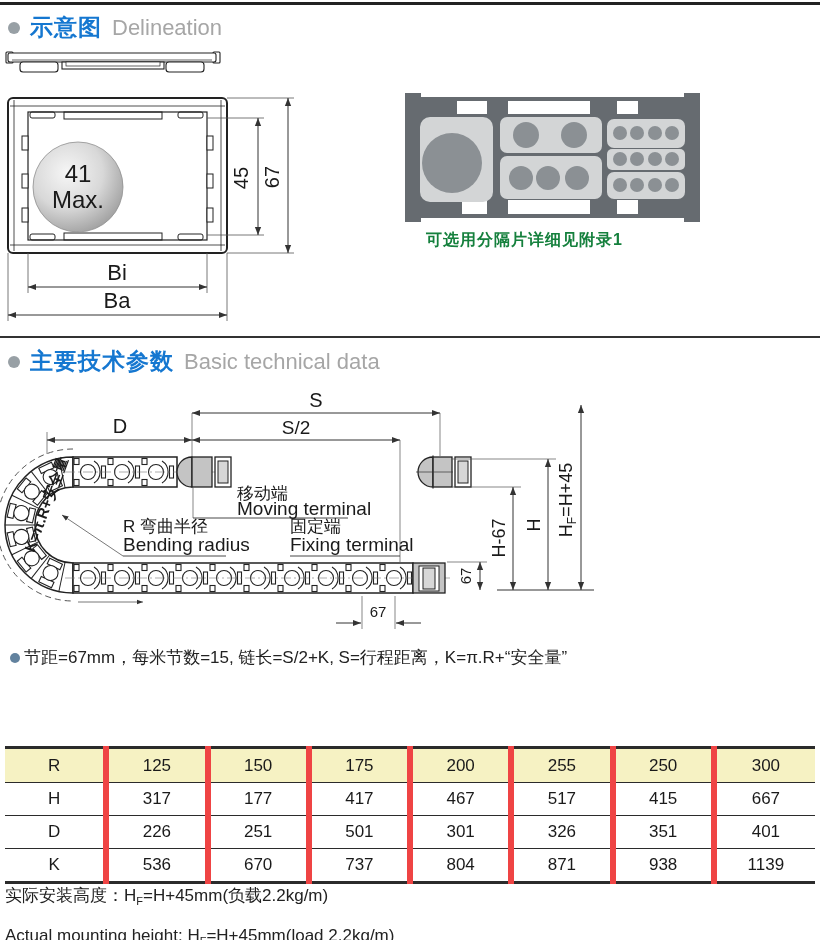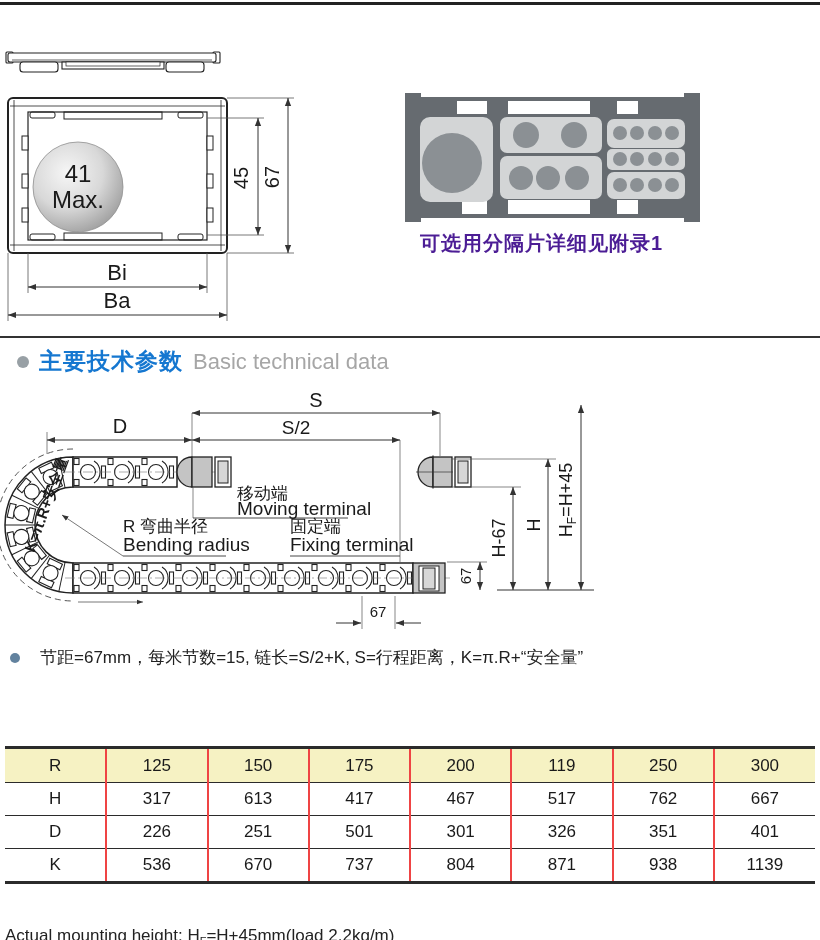--- a/index.html
+++ b/index.html
@@ -5,40 +5,45 @@
   html,body{margin:0;padding:0;background:#fff;}
   #page{position:relative;width:820px;height:940px;background:#fff;overflow:hidden;
         font-family:"Liberation Sans","DejaVu Sans",sans-serif;color:#1a1a1a;}
   .abs{position:absolute;}
   .toprule{left:0;top:2px;width:820px;height:3px;background:#222;}
   .divrule{left:0;top:336px;width:820px;height:2px;background:#333;}
   .sechead{display:flex;align-items:center;gap:10px;}
   .sechead .dot{width:12px;height:12px;border-radius:50%;background:#98a0a5;}
   .sechead .zh{font-size:23px;font-weight:bold;color:#1577d0;letter-spacing:1px;}
   .sechead .en{font-size:22px;color:#a6a6a6;}
-  .caption{font-size:20px;font-weight:bold;color:#4c1d95;letter-spacing:1px;}
-  .note{display:flex;align-items:center;gap:20px;font-size:17px;color:#222;}
+  .caption{font-size:16px;font-weight:bold;color:#15803d;letter-spacing:1px;margin-left:6px;}
+  .note{display:flex;align-items:center;gap:4px;font-size:17px;color:#222;}
   .note .dot{width:10px;height:10px;border-radius:50%;background:#62829e;flex:0 0 auto;}
   table.spec{border-collapse:collapse;table-layout:fixed;width:810px;
              border-top:3px solid #2b2b2b;border-bottom:3px solid #2b2b2b;font-size:17px;}
-  table.spec td{border-top:1.5px solid #2b2b2b;border-left:2px solid #ef4444;
+  table.spec td{border-top:1.5px solid #2b2b2b;border-left:6px solid #ef4444;
                 text-align:center;height:32px;padding:0;}
   table.spec td:first-child{border-left:none;}
   table.spec tr.head td{background:#f6f2c3;height:33px;}
   .footer-line{font-size:17px;color:#222;}
   .footer-line sub{font-size:11px;}
   svg text{fill:#1a1a1a;font-family:"Liberation Sans","DejaVu Sans",sans-serif;}
 </style>
 </head>
 <body>
 
 <div id="page">
 
   <div class="abs toprule"></div>
 
+  <div class="abs sechead" style="left:8px;top:12px;">
+    <span class="dot"></span>
+    <span class="zh">示意图</span>
+    <span class="en">Delineation</span>
+  </div>
 
   <svg class="abs" style="left:2px;top:50px;" width="310" height="290" viewBox="0 0 310 290">
     <defs>
       <radialGradient id="sphg" cx="38%" cy="34%" r="72%">
         <stop offset="0%" stop-color="#f6f6f6"></stop>
         <stop offset="55%" stop-color="#d8d8d8"></stop>
         <stop offset="100%" stop-color="#9e9e9e"></stop>
       </radialGradient>
       <marker id="arw" viewBox="0 0 10 10" refX="9" refY="5" markerWidth="9" markerHeight="9" orient="auto-start-reverse">
         <path d="M0,1.5 L9,5 L0,8.5 z" fill="#333"></path>
@@ -141,21 +146,21 @@
       <circle cx="222" cy="99" r="7" fill="#8b9094"></circle>
         <circle cx="239" cy="99" r="7" fill="#8b9094"></circle>
         <circle cx="257" cy="99" r="7" fill="#8b9094"></circle>
         <circle cx="274" cy="99" r="7" fill="#8b9094"></circle>
     </g>
   </svg>
   <div class="abs caption" style="left:420px;top:230px;">可选用分隔片详细见附录1</div>
 
   <div class="abs divrule"></div>
 
-  <div class="abs sechead" style="left:17px;top:346px;">
+  <div class="abs sechead" style="left:8px;top:346px;">
     <span class="dot"></span>
     <span class="zh">主要技术参数</span>
     <span class="en">Basic technical data</span>
   </div>
 
   <svg class="abs" style="left:0;top:380px;" width="820" height="265" viewBox="0 0 820 265">
     <defs>
       <g id="slink" stroke="#222" fill="#fff" stroke-width="1.1">
         <rect x="1" y="1.5" width="5" height="6"></rect>
         <rect x="1" y="22.5" width="5" height="6"></rect>
@@ -289,32 +294,32 @@
   </div>
 
   <table class="spec abs" style="left:5px;top:746px;">
     <tbody>
       <tr class="head">
         <td>R</td>
         <td>125</td>
         <td>150</td>
         <td>175</td>
         <td>200</td>
-        <td>119</td>
+        <td>255</td>
         <td>250</td>
         <td>300</td>
       </tr>
       <tr>
         <td>H</td>
         <td>317</td>
-        <td>613</td>
+        <td>177</td>
         <td>417</td>
         <td>467</td>
         <td>517</td>
-        <td>762</td>
+        <td>415</td>
         <td>667</td>
       </tr>
       <tr>
         <td>D</td>
         <td>226</td>
         <td>251</td>
         <td>501</td>
         <td>301</td>
         <td>326</td>
         <td>351</td>
@@ -326,17 +331,20 @@
         <td>670</td>
         <td>737</td>
         <td>804</td>
         <td>871</td>
         <td>938</td>
         <td>1139</td>
       </tr>
     </tbody>
   </table>
 
+  <div class="abs footer-line" style="left:5px;top:884px;">
+    <span>实际安装高度：H</span><sub>F</sub><span>=H+45mm(负载2.2kg/m)</span>
+  </div>
   <div class="abs footer-line" style="left:5px;top:926px;">
     <span>Actual mounting height: H</span><sub>F</sub><span>=H+45mm(load 2.2kg/m)</span>
   </div>
 
 </div>
 
 </body></html>

